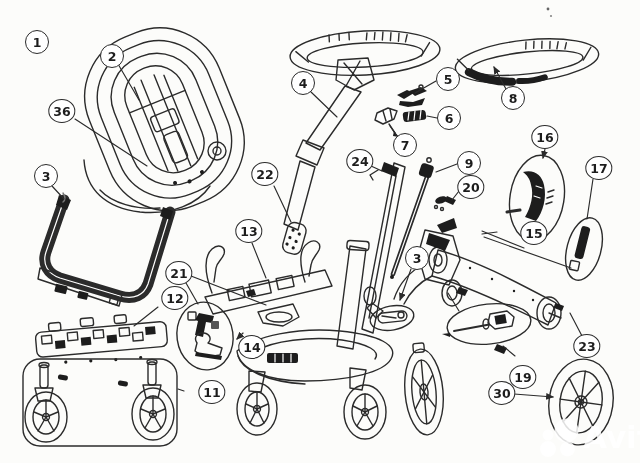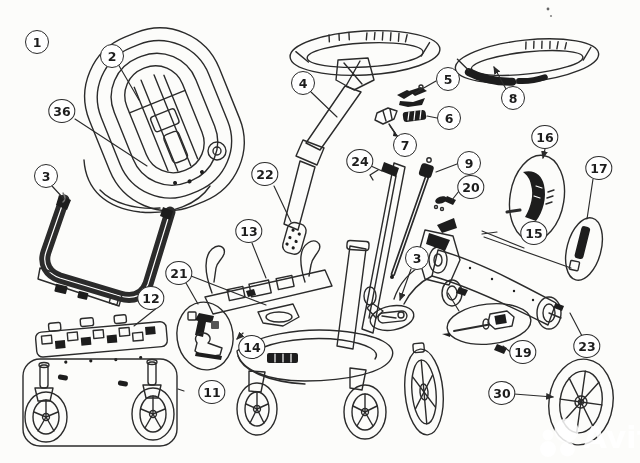--- a/index.html
+++ b/index.html
@@ -390,28 +390,28 @@
   <div class="balloon" style="left:112px;top:56px">2</div>
   <div class="balloon" style="left:46px;top:176px">3</div>
   <div class="balloon" style="left:303px;top:83px">4</div>
   <div class="balloon" style="left:448px;top:79px">5</div>
   <div class="balloon" style="left:449px;top:118px">6</div>
   <div class="balloon" style="left:405px;top:145px">7</div>
   <div class="balloon" style="left:513px;top:98px">8</div>
   <div class="balloon" style="left:469px;top:163px">9</div>
   <div class="balloon" style="left:417px;top:258px">3</div>
   <div class="balloon" style="left:212px;top:392px">11</div>
-  <div class="balloon" style="left:151px;top:298px">12</div>
+  <div class="balloon" style="left:175px;top:298px">12</div>
   <div class="balloon" style="left:249px;top:231px">13</div>
   <div class="balloon" style="left:252px;top:347px">14</div>
   <div class="balloon" style="left:534px;top:233px">15</div>
   <div class="balloon" style="left:545px;top:137px">16</div>
   <div class="balloon" style="left:599px;top:168px">17</div>
   <div class="balloon" style="left:471px;top:187px">20</div>
-  <div class="balloon" style="left:523px;top:352px">19</div>
+  <div class="balloon" style="left:523px;top:377px">19</div>
   <div class="balloon" style="left:502px;top:393px">30</div>
   <div class="balloon" style="left:179px;top:273px">21</div>
   <div class="balloon" style="left:265px;top:174px">22</div>
   <div class="balloon" style="left:587px;top:346px">23</div>
   <div class="balloon" style="left:360px;top:161px">24</div>
   <div class="balloon" style="left:62px;top:111px">36</div>
 
   <div class="watermark">
     <svg width="48" height="46" viewBox="0 0 48 46">
       <g fill="rgba(255,255,255,0.85)">

